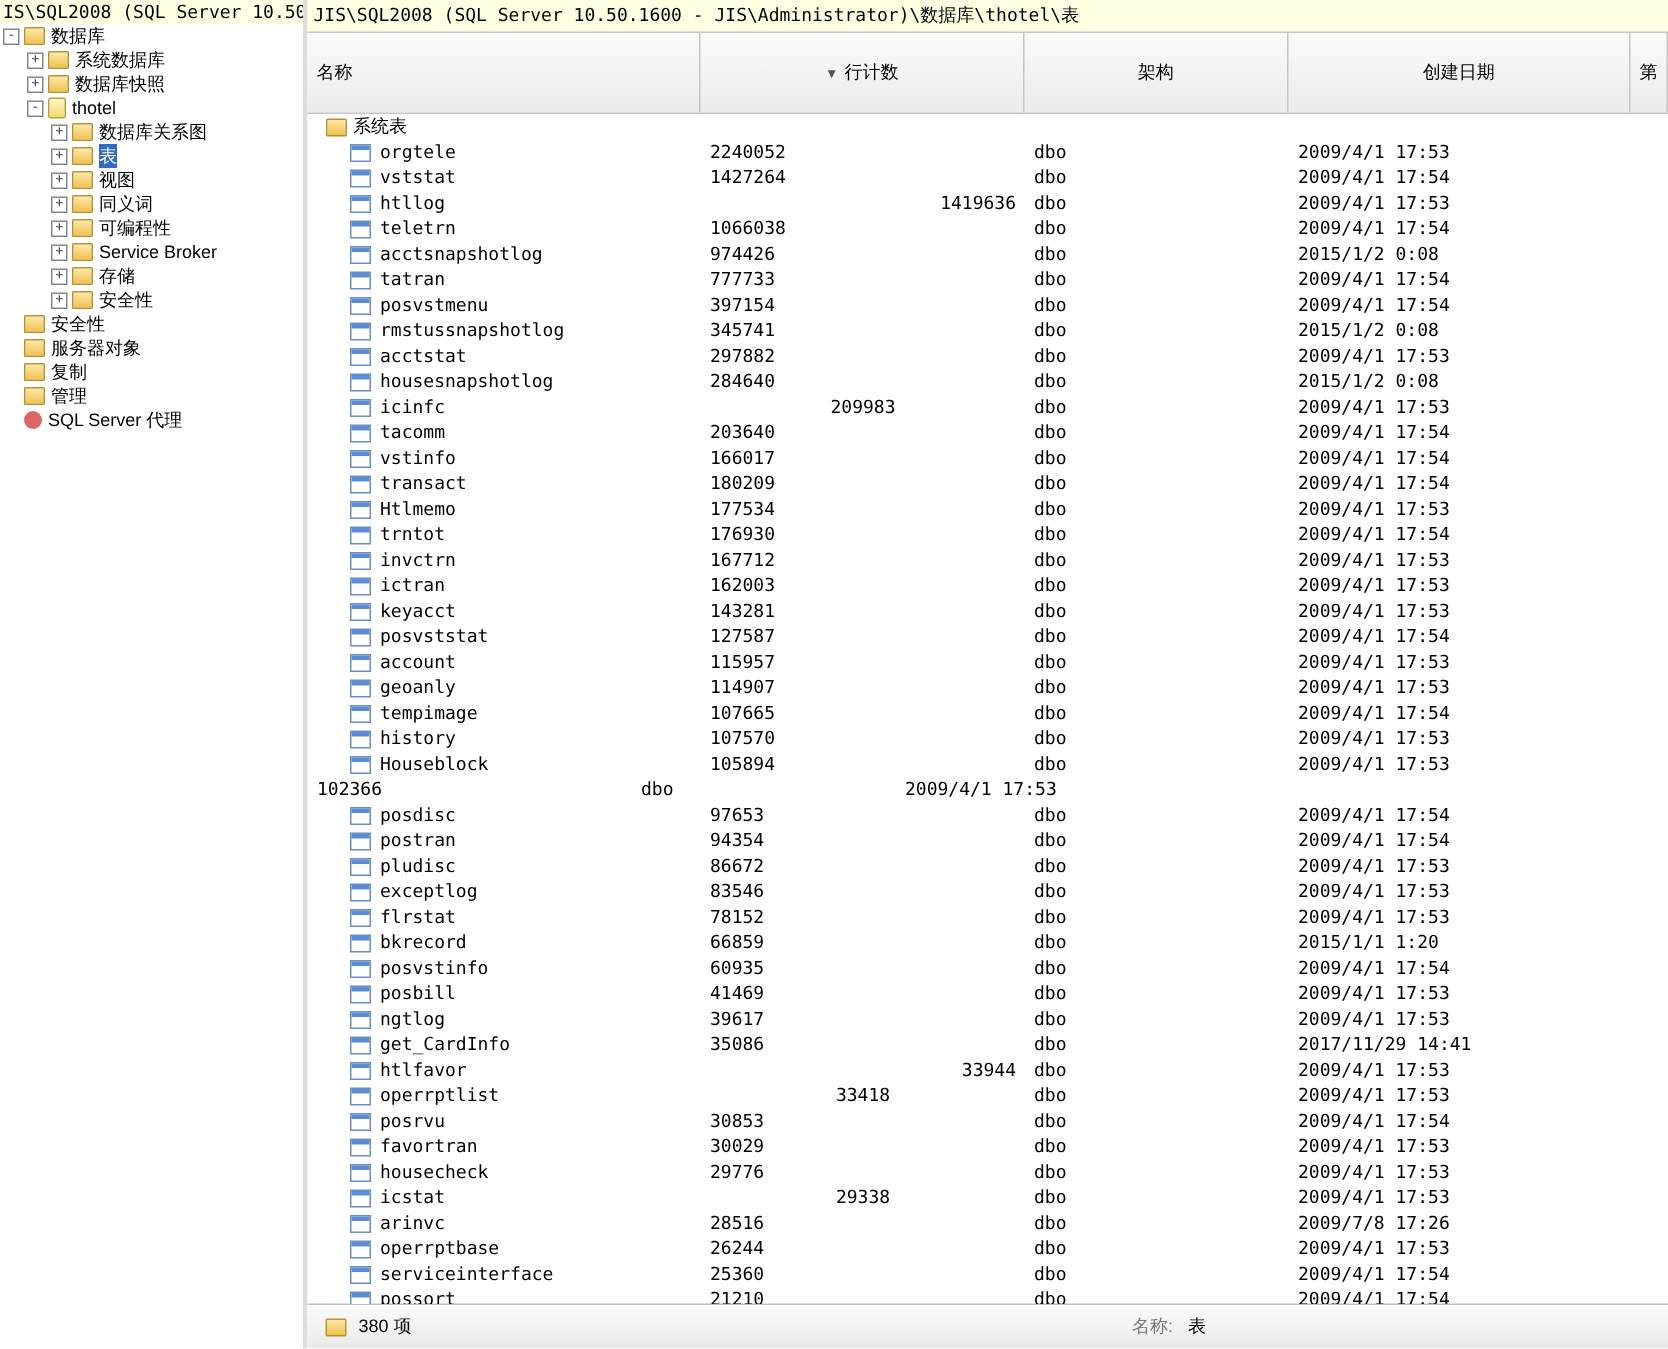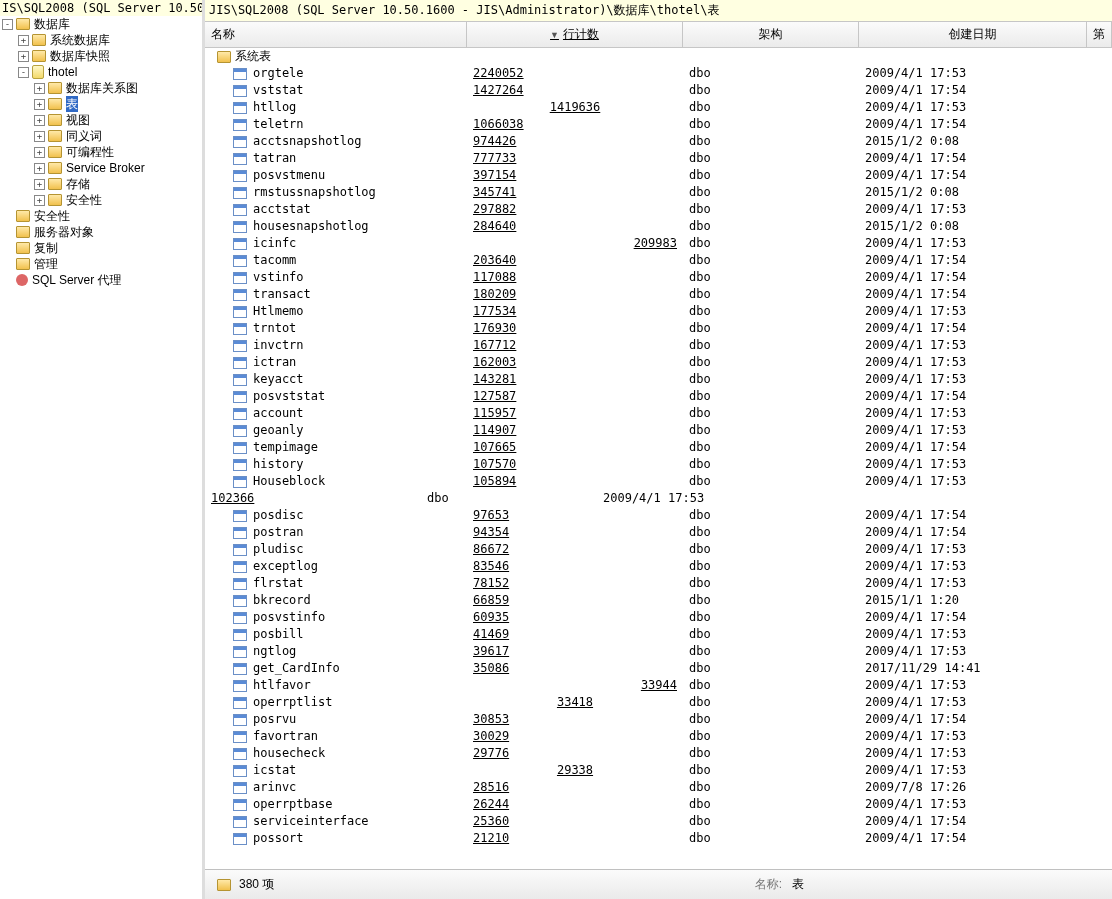--- a/index.html
+++ b/index.html
@@ -67,25 +67,25 @@
 }
 .detail-header {
   display: flex;
   background: linear-gradient(#fbfbfb, #ebebeb);
   border-bottom: 1px solid #c6c6c6;
   border-top: 1px solid #c6c6c6;
   font-size: 12px;
 }
 .detail-header .col {
   border-right: 1px solid #c6c6c6;
-  padding: 4px 6px;
+  padding: 18px 6px;
   text-align: center;
 }
 .col-name { width: 262px; text-align: left !important; }
-.col-rows { width: 216px; text-decoration: underline; }
+.col-rows { width: 216px; }
 .col-schema { width: 176px; }
 .col-date { width: 228px; }
 .sort-arrow { font-size: 9px; color: #555; margin-right: 4px; }
 .detail-body { flex: 1; overflow: auto; }
 .detail-row {
   display: flex;
   height: 17px; line-height: 17px;
   font-family: Consolas, monospace;
   font-size: 12px;
   white-space: nowrap;
@@ -238,21 +238,21 @@
           </div>
           <div class="col col-rows" style="text-align:left">1427264</div>
           <div class="col col-schema" style="text-align:left">dbo</div>
           <div class="col col-date" style="text-align:left">2009/4/1 17:54</div>
         </div>
         <div class="detail-row">
           <div class="col col-name">
             <span class="table-icon"></span>
             <span>htllog</span>
           </div>
-          <div class="col col-rows" style="text-align:center">1419636</div>
+          <div class="col col-rows" style="text-align:right">1419636</div>
           <div class="col col-schema" style="text-align:left">dbo</div>
           <div class="col col-date" style="text-align:left">2009/4/1 17:53</div>
         </div>
         <div class="detail-row">
           <div class="col col-name">
             <span class="table-icon"></span>
             <span>teletrn</span>
           </div>
           <div class="col col-rows" style="text-align:left">1066038</div>
           <div class="col col-schema" style="text-align:left">dbo</div>
@@ -310,39 +310,39 @@
           </div>
           <div class="col col-rows" style="text-align:left">284640</div>
           <div class="col col-schema" style="text-align:left">dbo</div>
           <div class="col col-date" style="text-align:left">2015/1/2 0:08</div>
         </div>
         <div class="detail-row">
           <div class="col col-name">
             <span class="table-icon"></span>
             <span>icinfc</span>
           </div>
-          <div class="col col-rows" style="text-align:right">209983</div>
+          <div class="col col-rows" style="text-align:center">209983</div>
           <div class="col col-schema" style="text-align:left">dbo</div>
           <div class="col col-date" style="text-align:left">2009/4/1 17:53</div>
         </div>
         <div class="detail-row">
           <div class="col col-name">
             <span class="table-icon"></span>
             <span>tacomm</span>
           </div>
           <div class="col col-rows" style="text-align:left">203640</div>
           <div class="col col-schema" style="text-align:left">dbo</div>
           <div class="col col-date" style="text-align:left">2009/4/1 17:54</div>
         </div>
         <div class="detail-row">
           <div class="col col-name">
             <span class="table-icon"></span>
             <span>vstinfo</span>
           </div>
-          <div class="col col-rows" style="text-align:left">117088</div>
+          <div class="col col-rows" style="text-align:left">166017</div>
           <div class="col col-schema" style="text-align:left">dbo</div>
           <div class="col col-date" style="text-align:left">2009/4/1 17:54</div>
         </div>
         <div class="detail-row">
           <div class="col col-name">
             <span class="table-icon"></span>
             <span>transact</span>
           </div>
           <div class="col col-rows" style="text-align:left">180209</div>
           <div class="col col-schema" style="text-align:left">dbo</div>

